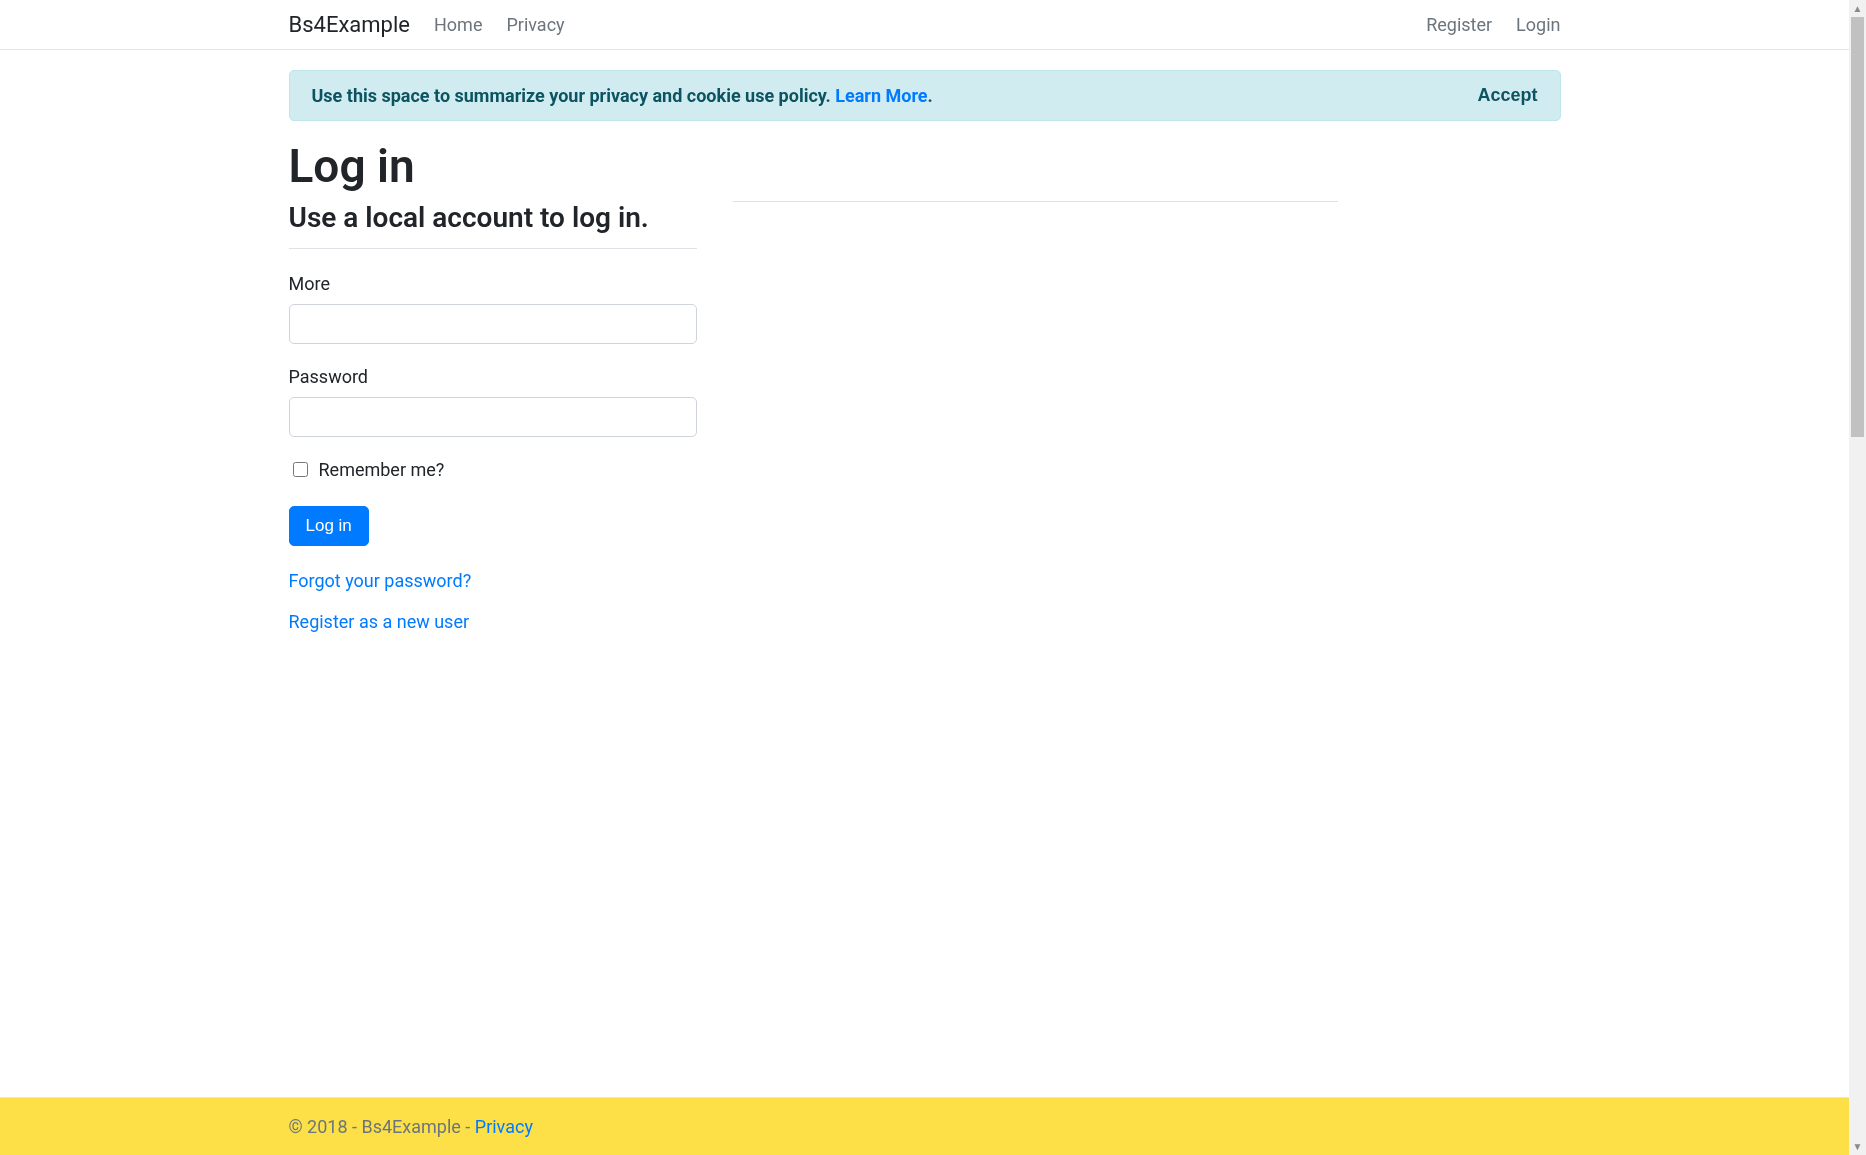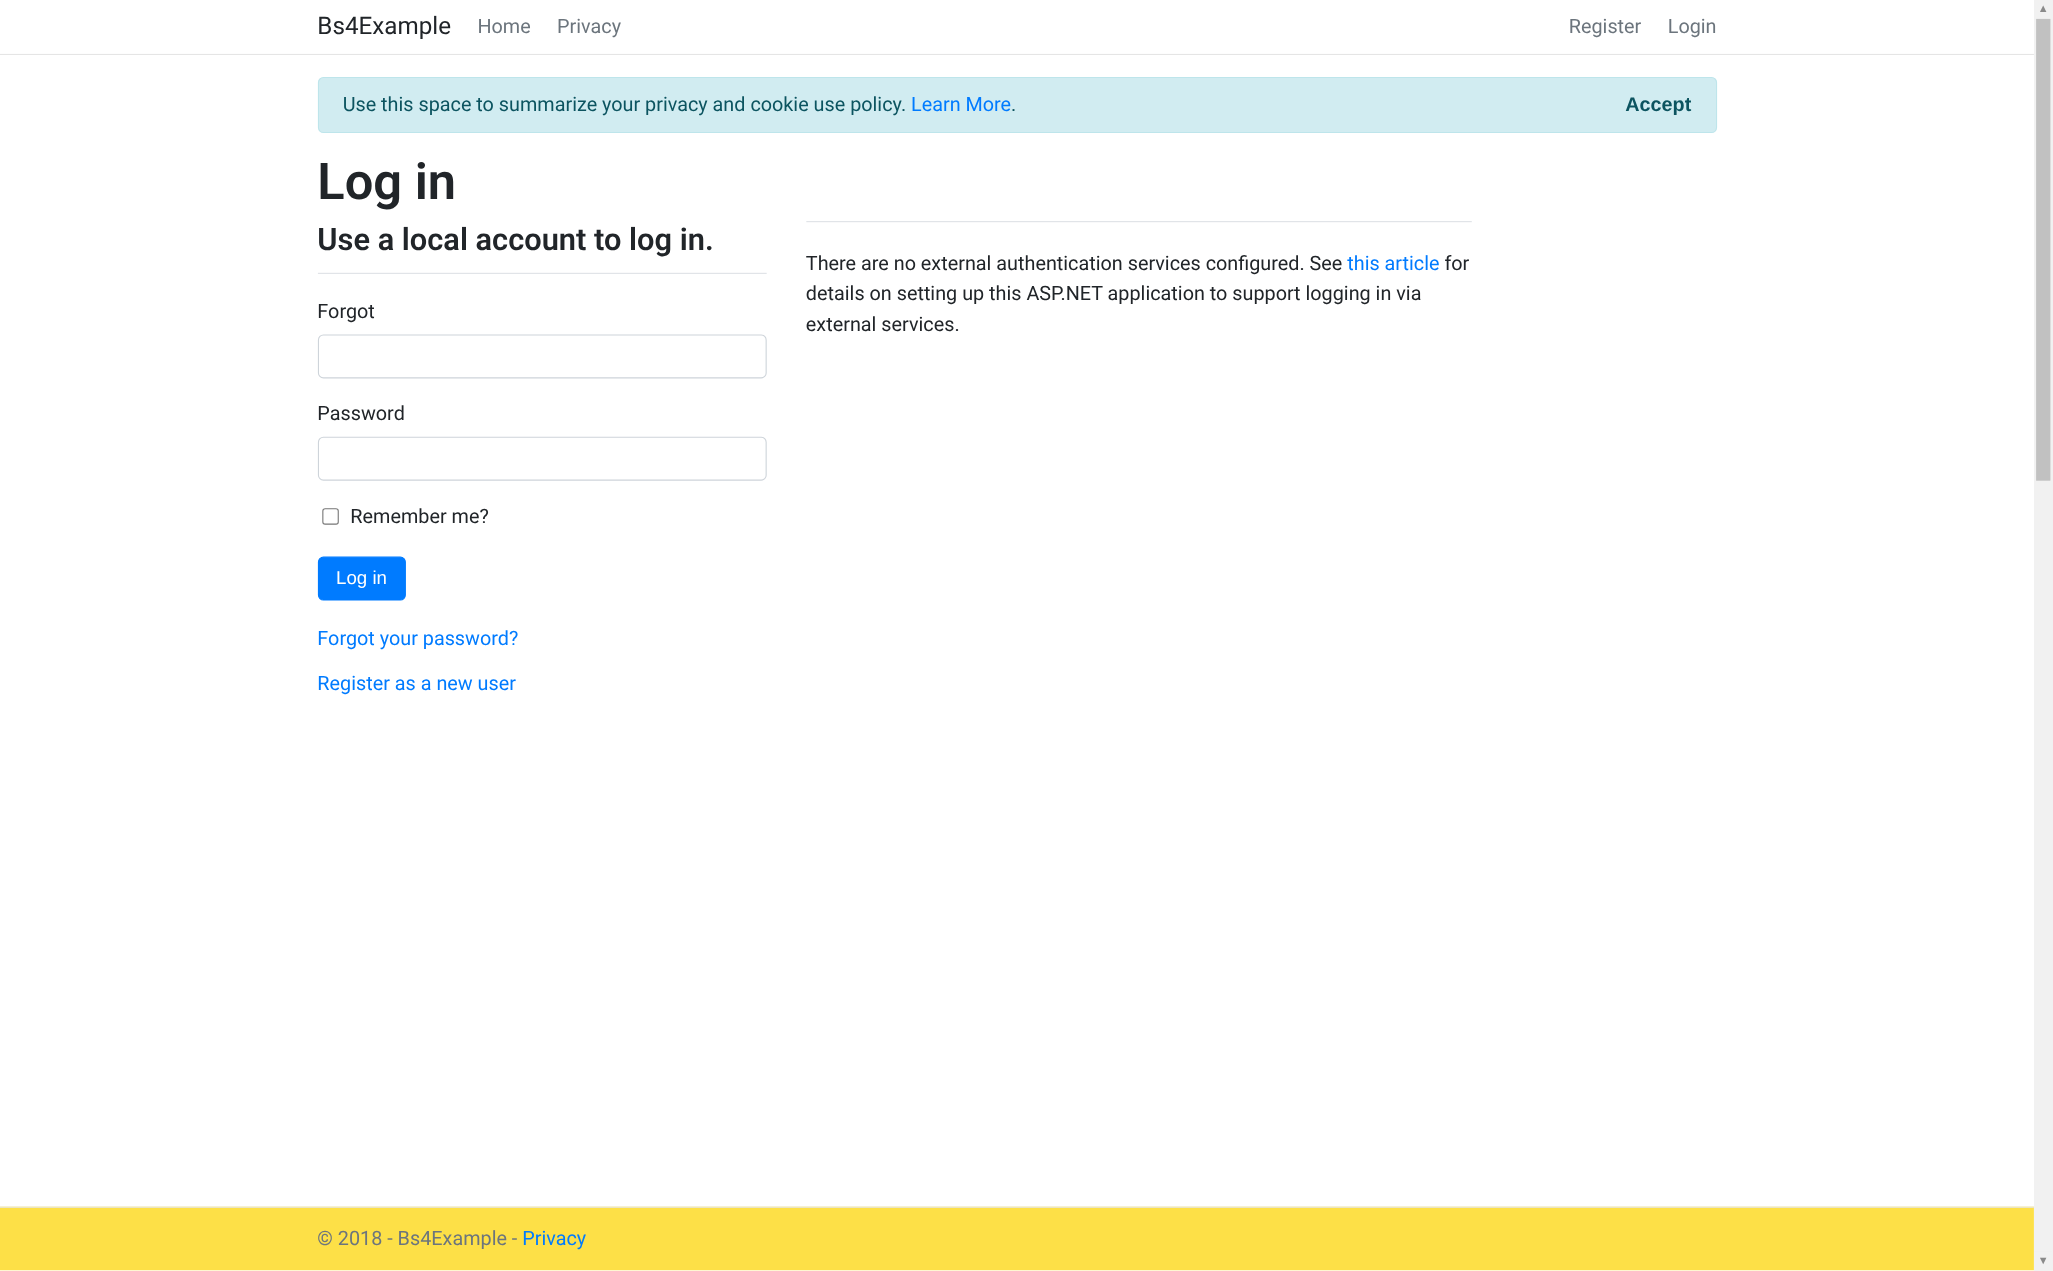--- a/index.html
+++ b/index.html
@@ -59,21 +59,21 @@
     color: #0c5460;
     border: 1px solid #bee5eb;
     border-radius: 5px;
     padding: 14px 22px;
     margin: 20px 0 18px 0;
     display: flex;
     align-items: center;
     justify-content: space-between;
     font-size: 18px;
   }
-  .alert .alert-body { color: #0c5460; }
+  .alert .alert-body { color: #0c5460; font-weight: bold; }
   .alert .alert-body a { color: #007bff; }
   .alert .accept-btn {
     background: transparent;
     border: none;
     font-size: 18px;
     font-weight: 600;
     color: #0c5460;
     cursor: pointer;
     padding: 0;
   }
@@ -243,21 +243,21 @@
   <h1 class="page-title">Log in</h1>
 
   <div class="row">
 
     <section class="col-left">
       <h2 class="section-title">Use a local account to log in.</h2>
       <hr class="section-rule">
 
       <form>
         <div class="form-group">
-          <label class="form-label" for="email">Forgot</label>
+          <label class="form-label" for="email">More</label>
           <input type="text" id="email" class="form-control" value="" style="">
         </div>
 
         <div class="form-group">
           <label class="form-label" for="password">Password</label>
           <input type="password" id="password" class="form-control" value="" style="">
         </div>
 
         <div class="checkbox-row">
           <input type="checkbox" id="remember" style="">
@@ -268,23 +268,20 @@
 
         <div class="link-block">
           <a href="#">Forgot your password?</a>
           <a href="#">Register as a new user</a>
         </div>
       </form>
     </section>
 
     <section class="col-right">
       <hr class="section-rule">
-      <p class="external-text">
-        <span>There are no external authentication services configured. See </span><a href="#">this article</a><span> for details on setting up this ASP.NET application to support logging in via external services.</span>
-      </p>
     </section>
 
   </div>
 </div>
 
 <footer>
   <div class="footer-inner">
     <span>© 2018 - Bs4Example - </span><a href="#">Privacy</a>
   </div>
 </footer>

